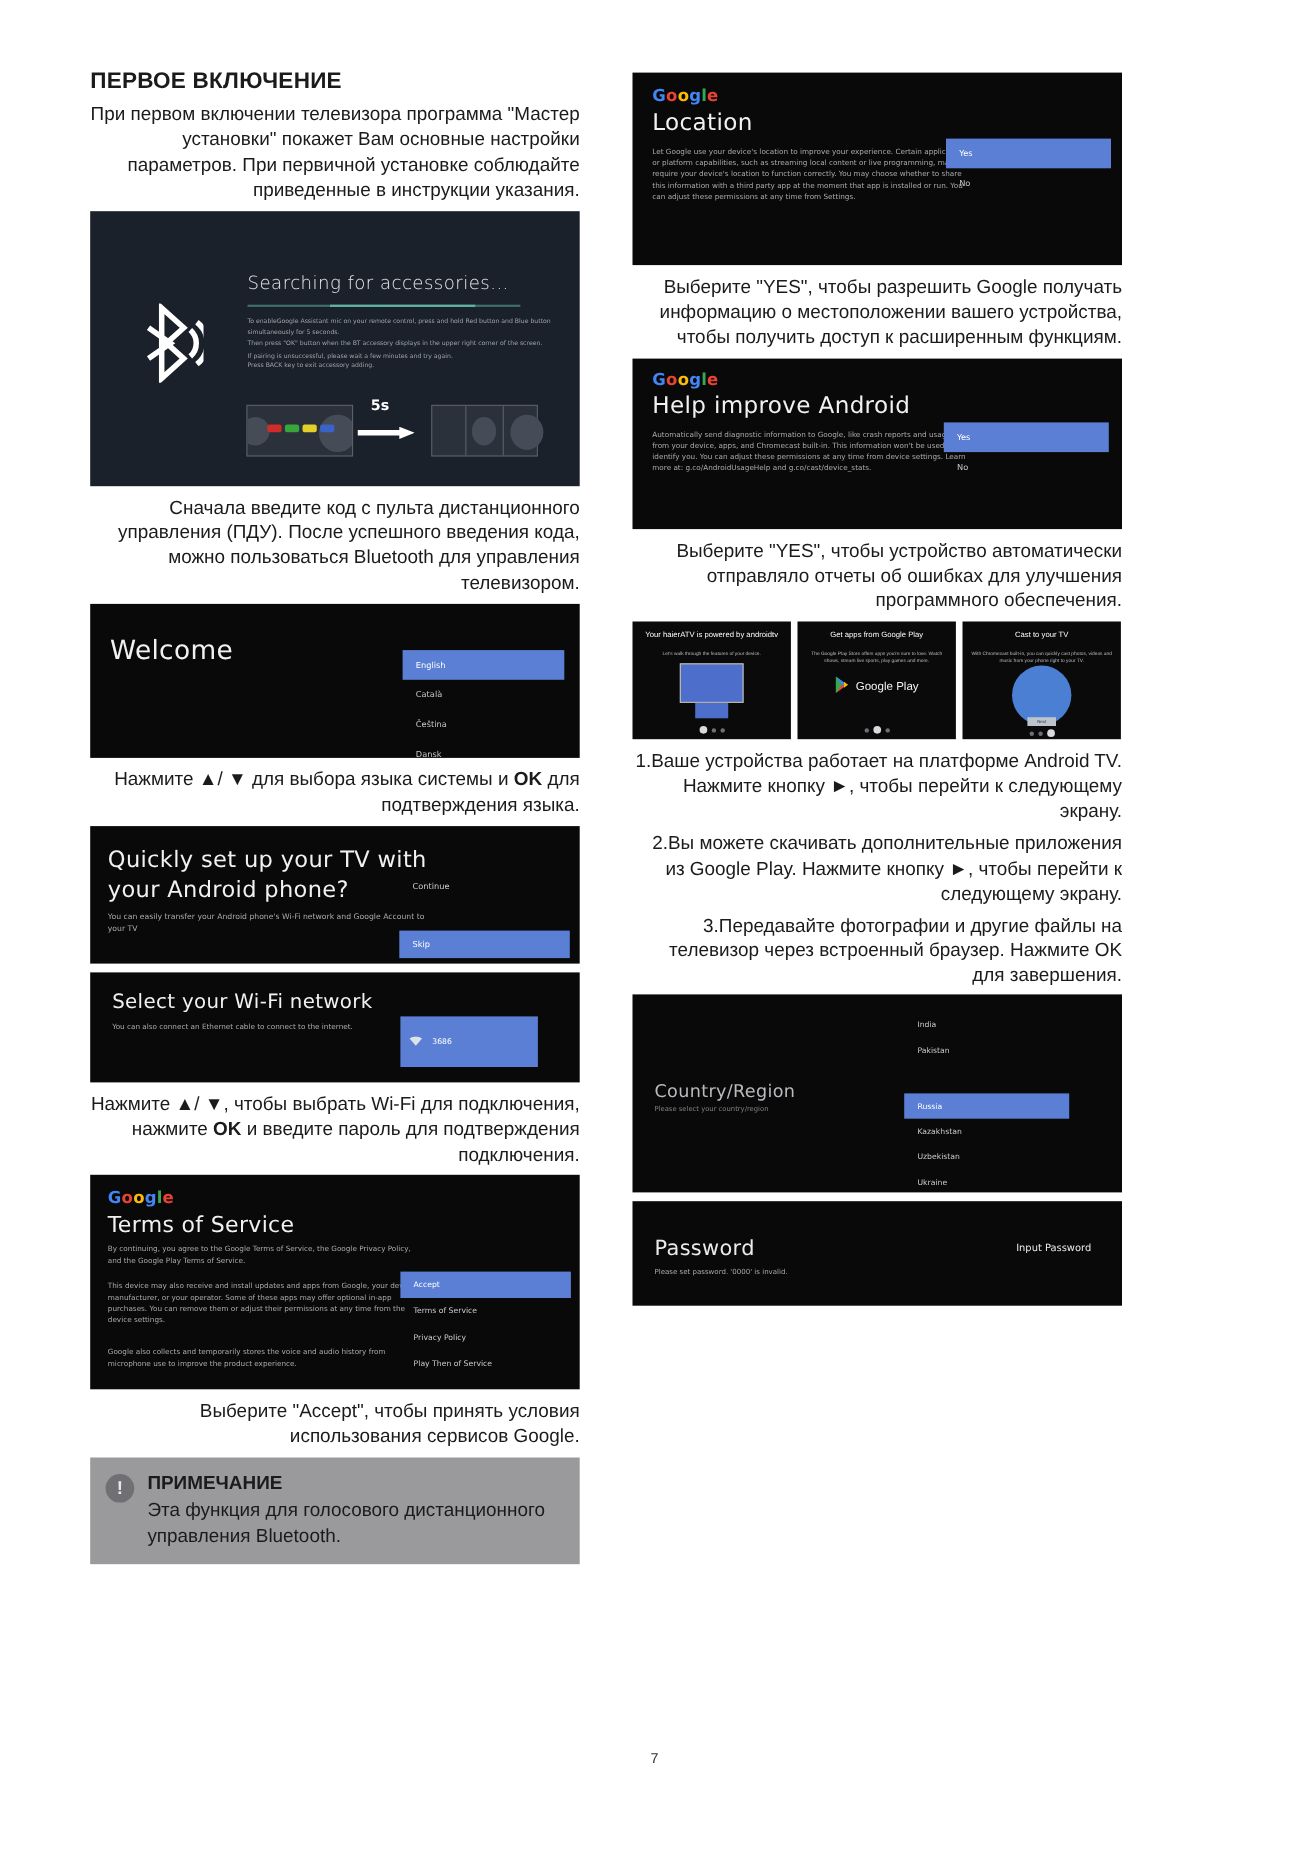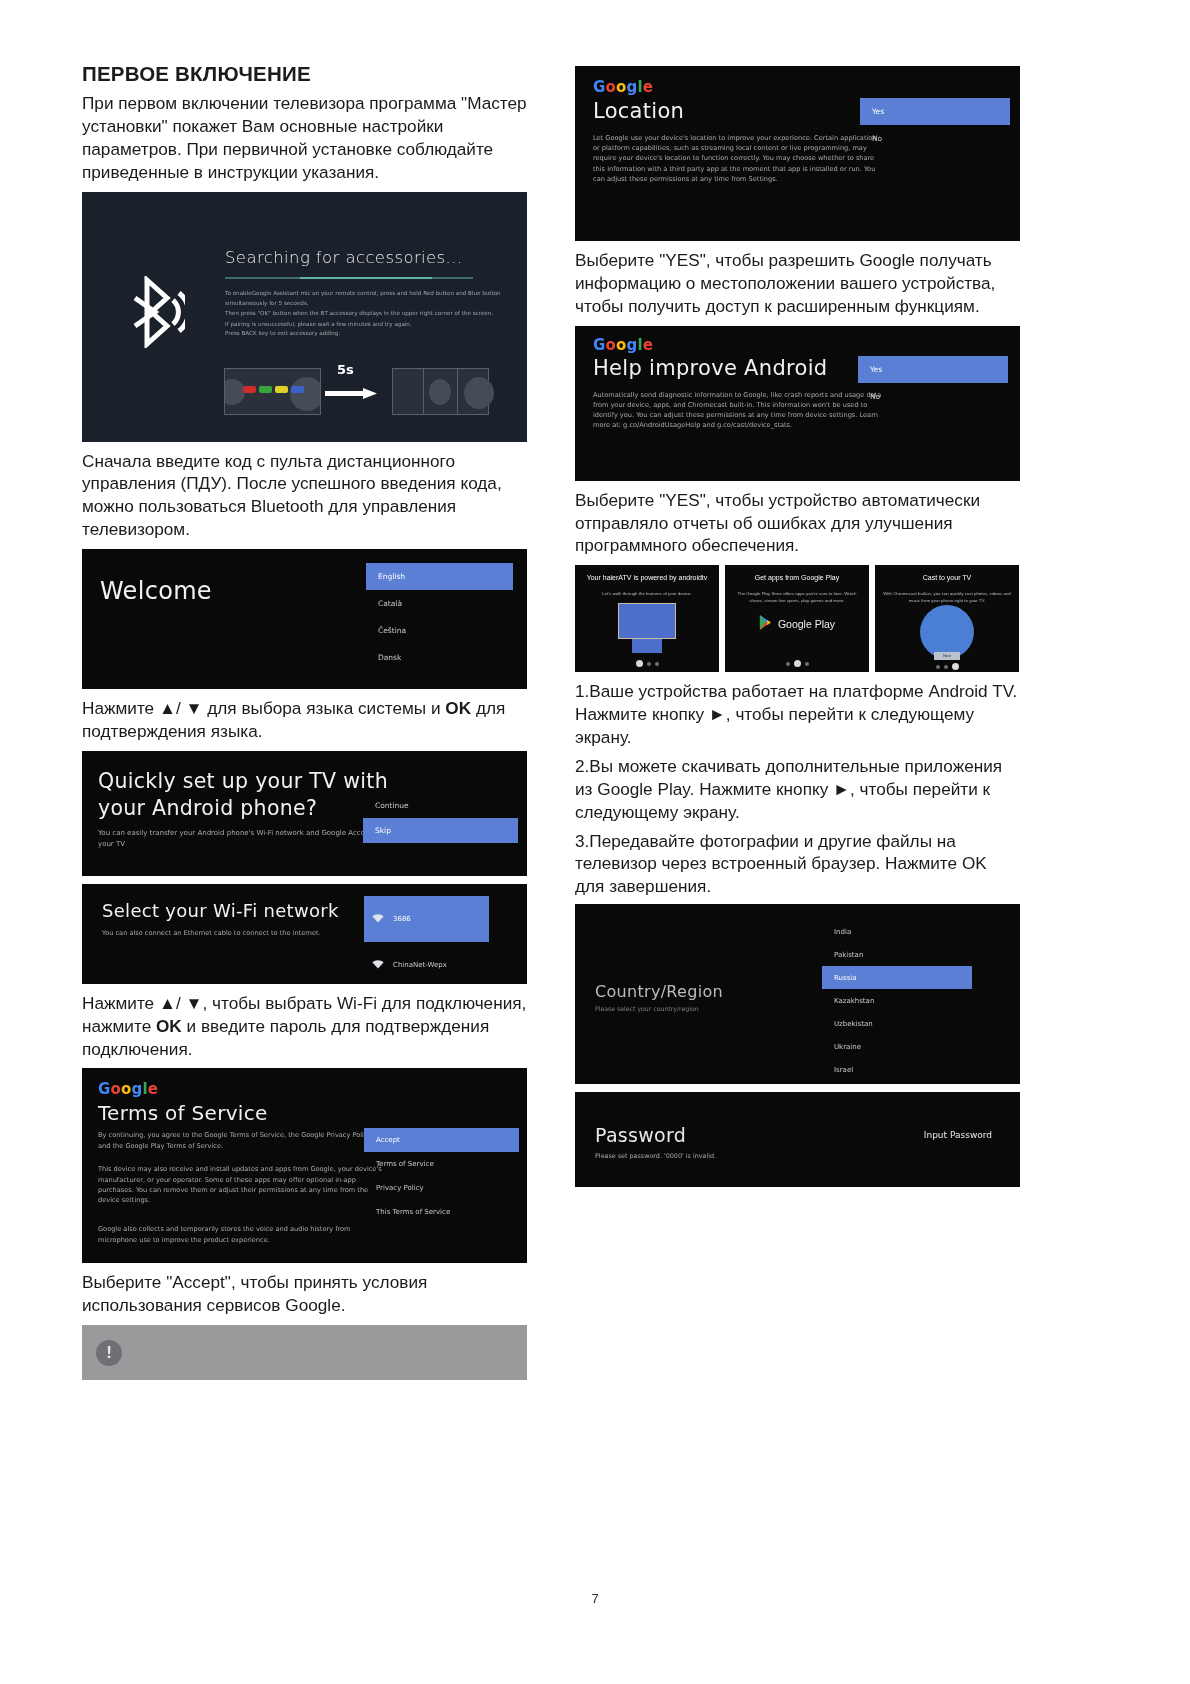--- a/index.html
+++ b/index.html
@@ -11,21 +11,21 @@
   }
   .page{position:absolute;inset:0;}
   .col{position:absolute;top:62px;width:445px;}
   .col-left{left:82px;}
   .col-right{left:575px;}
 
   h1.section-title{
     font-size:20.5px;font-weight:bold;margin:0 0 6px 0;letter-spacing:.2px;
   }
   p.body{
-    font-size:17.2px;line-height:1.33;margin:0 0 8px 0;font-weight:400;
+    font-size:17.2px;line-height:1.33;margin:0 0 8px 0;font-weight:400;text-align:right;
   }
   p.body.tight{margin-bottom:6px;}
   .b{font-weight:bold;}
 
   
   .shot{
     background:#090909;position:relative;overflow:hidden;
     margin:4px 0 8px 0;width:445px;color:#fff;
     font-family:"DejaVu Sans", sans-serif;
   }
@@ -36,21 +36,21 @@
   .shot h2{
     font-weight:400;margin:0;color:#f1f1f1;letter-spacing:.3px;
   }
   .shot .desc{
     color:#a9aaad;line-height:1.55;margin:0;
   }
   .menu{position:absolute;}
   .menu .item{
     color:#c9cace;padding:5px 10px;white-space:nowrap;
   }
-  .menu .item.sel{background:#5b7fd4;color:#ffffff;}
+  .menu .item.sel{background:#5b7fd4;color:#ffffff;margin-top:28px;}
 
   
   #shot-bt{height:250px;background:#1b212a;}
   #shot-bt .title{position:absolute;left:143px;top:56px;font-size:16.5px;color:#e8e9ec;font-weight:300;letter-spacing:.4px;}
   #shot-bt .bar{position:absolute;left:143px;top:85px;width:248px;height:2px;background:#3f6f68;}
   #shot-bt .bar:after{content:"";position:absolute;left:75px;top:0;width:132px;height:2px;background:#63b3a4;}
   #shot-bt .txt{position:absolute;left:143px;top:96px;width:280px;font-size:5.6px;line-height:1.85;color:#9fa3ab;}
   #shot-bt .txt2{position:absolute;left:143px;top:138px;width:280px;font-size:5.6px;color:#9fa3ab;}
   #shot-bt .bticon{position:absolute;left:45px;top:84px;width:58px;height:72px;}
   #shot-bt .remote{position:absolute;left:142px;top:176px;width:95px;height:45px;border:1px solid #5a6069;background:#2a313a;overflow:hidden;}
@@ -273,28 +273,32 @@
     <div class="shot" id="shot-tos">
       <div class="g-logo"><i class="gb">G</i><i class="gr">o</i><i class="gy">o</i><i class="gb">g</i><i class="gg">l</i><i class="gr">e</i></div>
       <h2>Terms of Service</h2>
       <div class="desc" style="top:62px">By continuing, you agree to the Google Terms of Service, the Google Privacy Policy, and the Google Play Terms of Service.</div>
       <div class="desc" style="top:96px">This device may also receive and install updates and apps from Google, your device's manufacturer, or your operator. Some of these apps may offer optional in-app purchases. You can remove them or adjust their permissions at any time from the device settings.</div>
       <div class="desc" style="top:156px">Google also collects and temporarily stores the voice and audio history from microphone use to improve the product experience.</div>
       <div class="menu">
         <div class="item sel">Accept</div>
         <div class="item">Terms of Service</div>
         <div class="item">Privacy Policy</div>
-        <div class="item">This Terms of Service</div>
+        <div class="item">Play Then of Service</div>
       </div>
     </div>
 
     <p class="body">Выберите "Accept", чтобы принять условия использования сервисов Google.</p>
 
     <div class="note">
       <div class="ico">!</div>
+      <div class="nb">
+        <div class="nt">ПРИМЕЧАНИЕ</div>
+        <div>Эта функция для голосового дистанционного управления Bluetooth.</div>
+      </div>
     </div>
   </div>
 
   <div class="col col-right">
 
     <div class="shot" id="shot-loc">
       <div class="g-logo"><i class="gb">G</i><i class="gr">o</i><i class="gy">o</i><i class="gb">g</i><i class="gg">l</i><i class="gr">e</i></div>
       <h2>Location</h2>
       <div class="desc">Let Google use your device's location to improve your experience. Certain application or platform capabilities, such as streaming local content or live programming, may require your device's location to function correctly. You may choose whether to share this information with a third party app at the moment that app is installed or run. You can adjust these permissions at any time from Settings.</div>
       <div class="menu">

